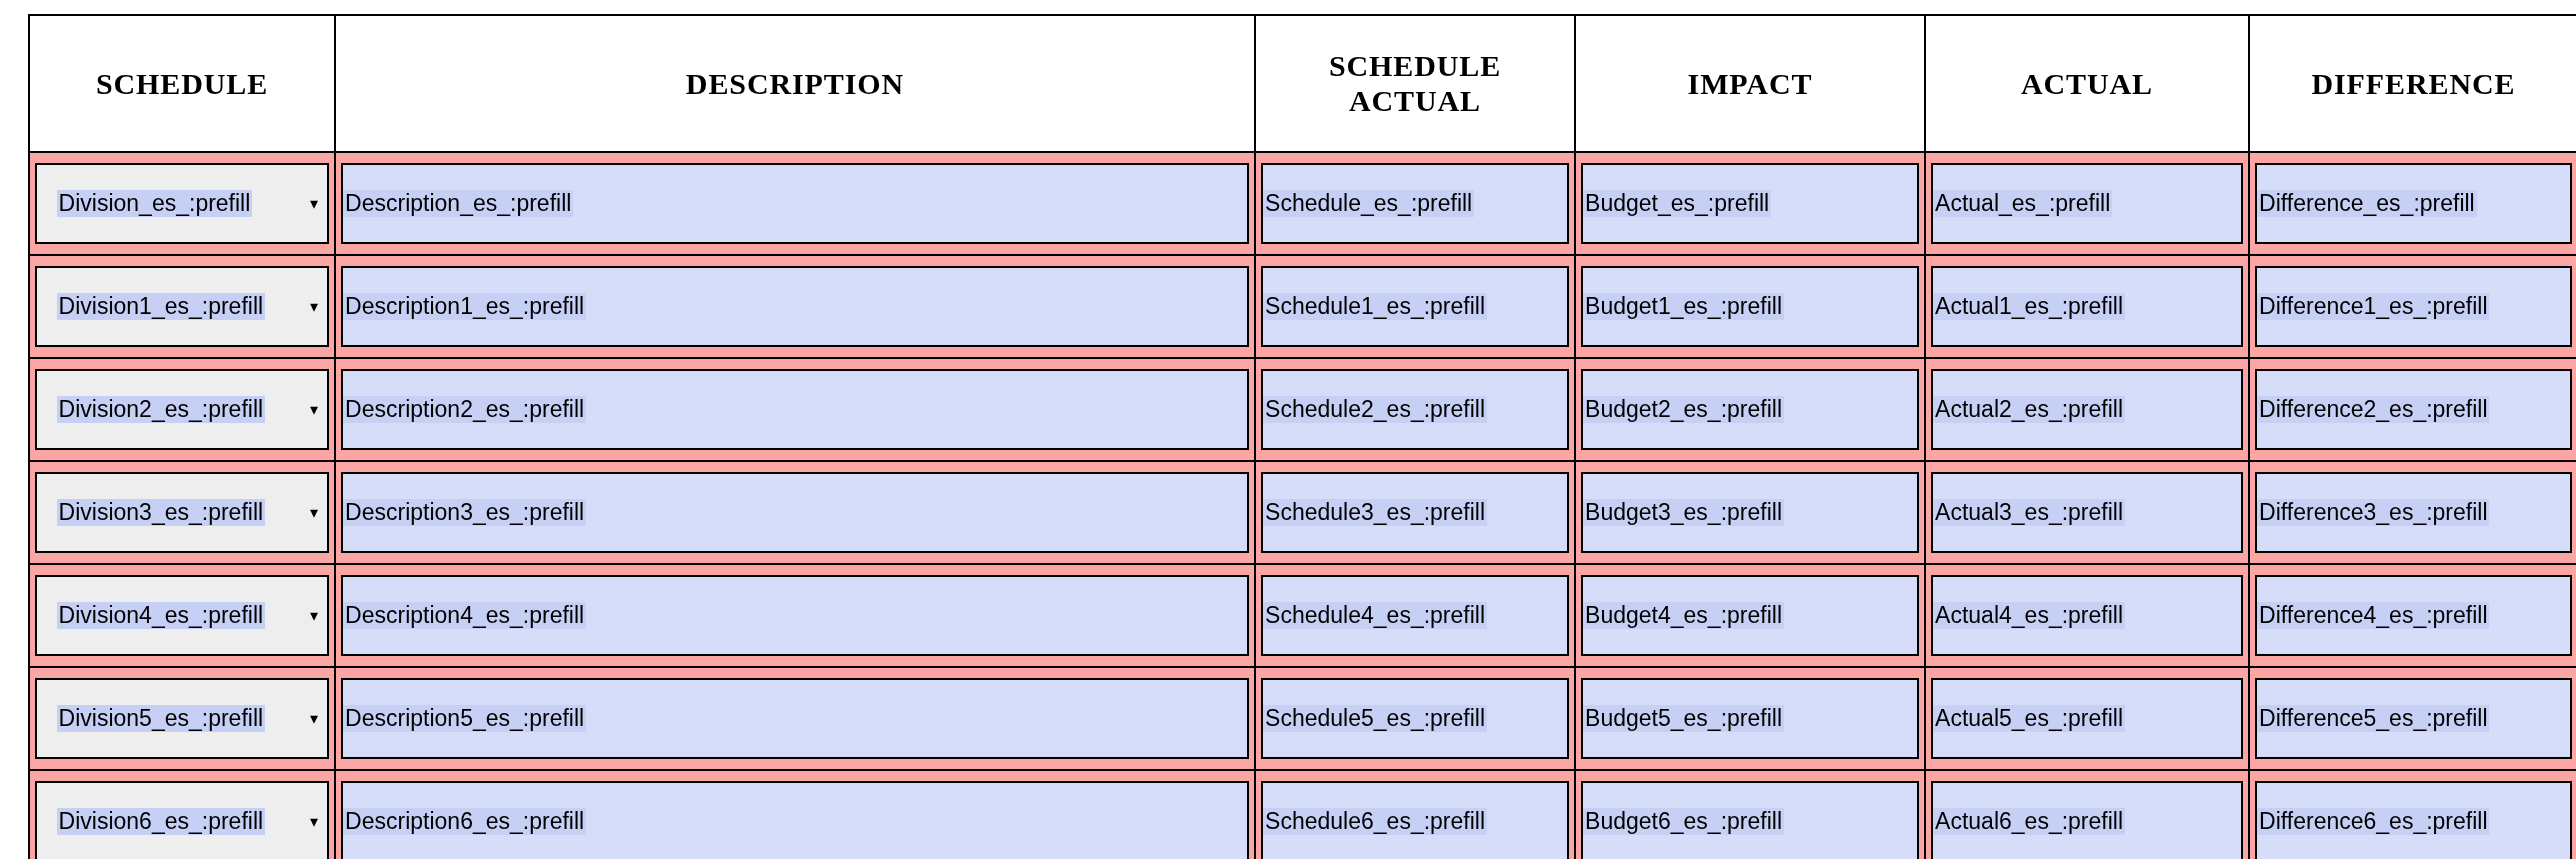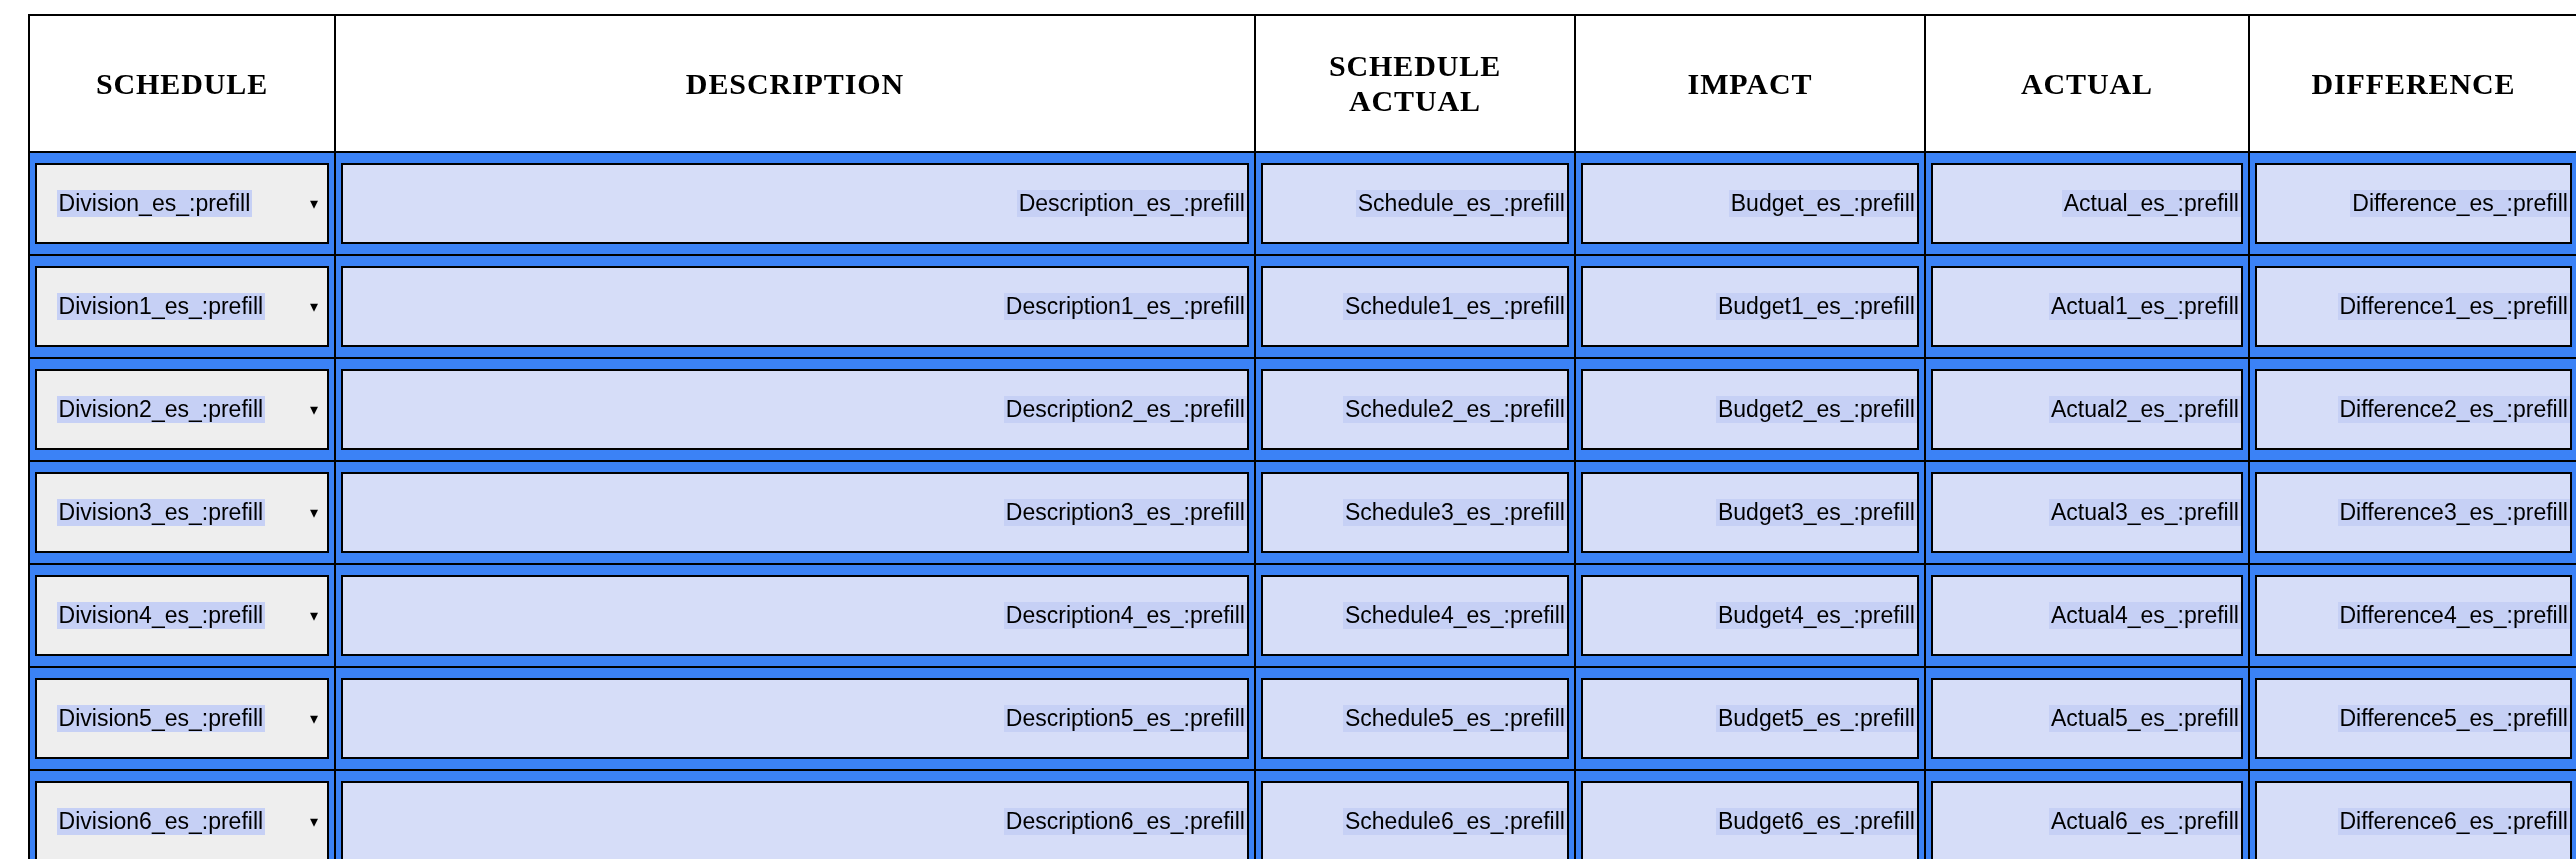--- a/index.html
+++ b/index.html
@@ -49,29 +49,29 @@
   }
   th.hdr .hdr-two-line {
     display: block;
     line-height: 1.15;
   }
   td.cell {
     border: 2.6px solid #000000;
     padding: 0;
     height: 101px;
     vertical-align: middle;
-    background: #3b82f6;
+    background: #fca5a5;
   }
   
   .field {
     position: relative;
     box-sizing: border-box;
     display: flex;
     align-items: center;
-    justify-content: flex-end;
+    justify-content: flex-start;
     height: 81px;
     margin: 5.3px 5.3px;
     background: #d6ddf8;
     border: 2.6px solid #000000;
   }
   .field.combo {
     background: #eeeeee;
     justify-content: flex-start;
     padding-left: 3.5px;
   }

